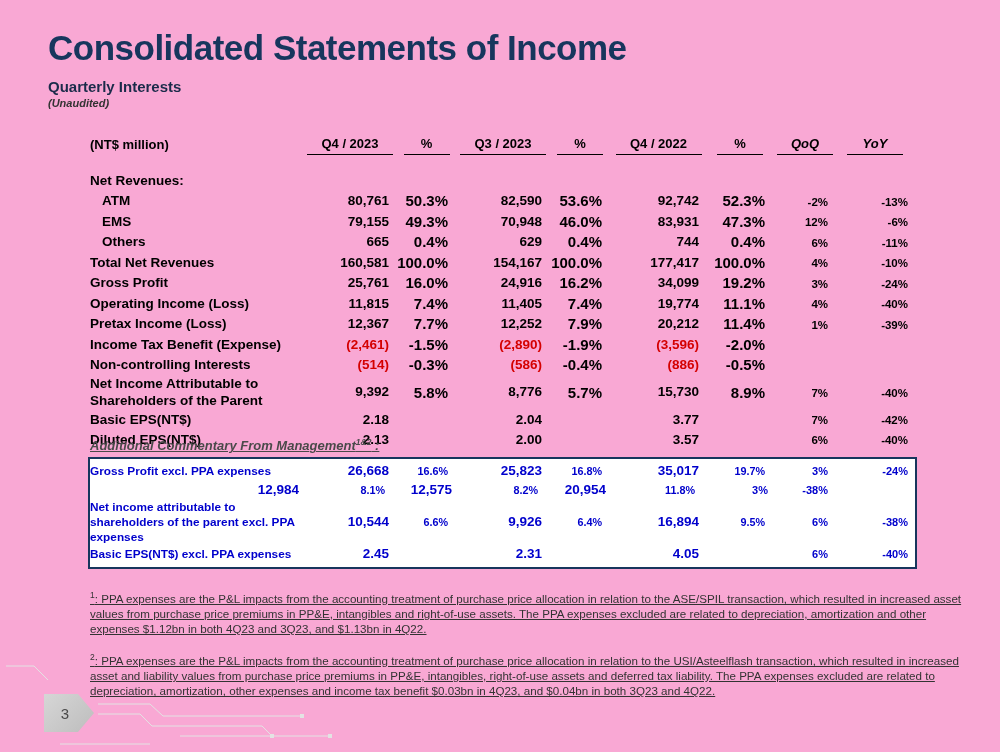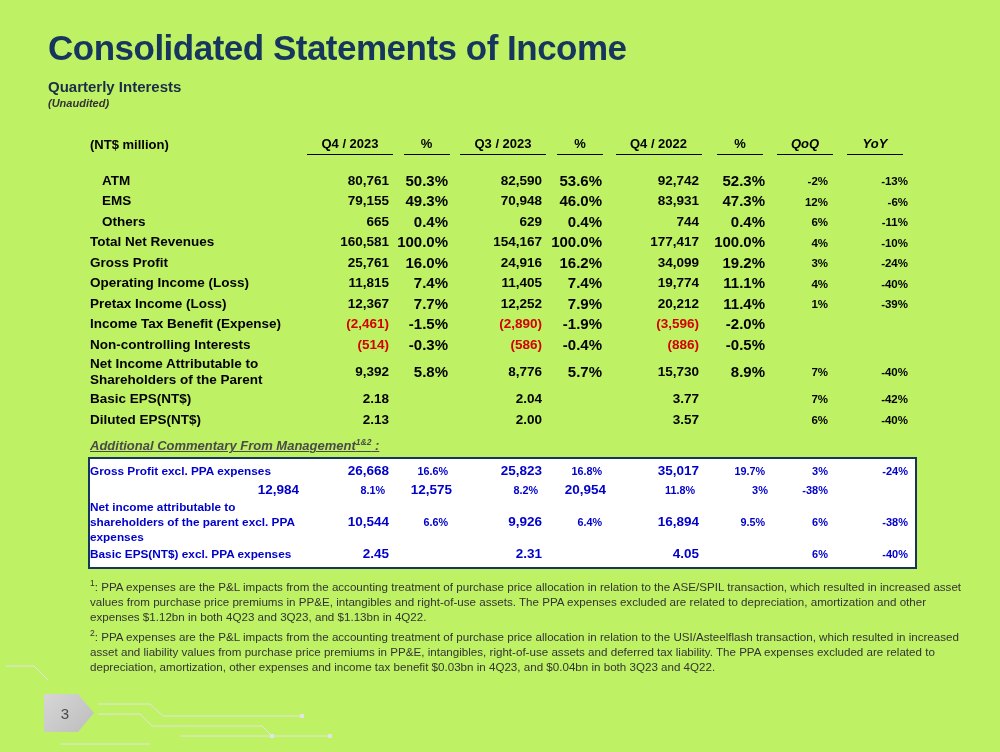--- a/index.html
+++ b/index.html
@@ -1,17 +1,17 @@
 <!DOCTYPE html>
 <html><head>
 <meta charset="utf-8">
 <style>
   html,body{margin:0;padding:0;background:#fff;}
   .slide{
-    position:relative;width:1000px;height:752px;background:#bef264;overflow:hidden;
+    position:relative;width:1000px;height:752px;background:#f9a8d4;overflow:hidden;
     font-family:"Liberation Sans","DejaVu Sans",sans-serif;color:#000;
   }
   
   .title{
     position:absolute;left:48px;top:28px;margin:0;
     font-size:35px;font-weight:700;letter-spacing:-0.5px;color:#17365D;
   }
   .subtitle{
     position:absolute;left:48px;top:78px;
     font-size:15px;font-weight:700;color:#1b2b4a;
@@ -64,21 +64,21 @@
   .box .c-label{font-size:11.8px;line-height:1.28;}
   .box .c-val{font-size:13.5px;}
   .box .c-pct{font-size:10.8px;}
   .box .c-chg{font-size:11px;}
 
   
   .footnotes{
     position:absolute;left:90px;top:574px;width:878px;
     font-size:11.6px;line-height:1.3;color:#333;
   }
-  .footnotes p{margin:4px 0 2px 0;}
+  .footnotes p{margin:16px 0 2px 0;text-decoration:underline;}
   .footnotes sup{font-size:8.5px;}
 
   
   .page-badge{
     position:absolute;left:44px;top:694px;width:50px;height:38px;
     background:linear-gradient(135deg,#d6d6d6,#bdbdbd);
     clip-path:polygon(0 0,68% 0,100% 50%,68% 100%,0 100%);
     display:flex;align-items:center;justify-content:center;
   }
   .page-badge span{font-size:15px;font-weight:400;color:#4a4a4a;padding-right:8px;}
@@ -99,20 +99,31 @@
       <div class="hcell"><span class="hspan w-q">Q4 / 2023</span></div>
       <div class="hcell"><span class="hspan w-p">%</span></div>
       <div class="hcell"><span class="hspan w-q">Q3 / 2023</span></div>
       <div class="hcell"><span class="hspan w-p">%</span></div>
       <div class="hcell"><span class="hspan w-q">Q4 / 2022</span></div>
       <div class="hcell"><span class="hspan w-p">%</span></div>
       <div class="hcell"><span class="hspan w-c">QoQ</span></div>
       <div class="hcell"><span class="hspan w-c">YoY</span></div>
     </div>
     <div id="main-rows">
+        <div class="grid trow section">
+          <div class="cell c-label">Net Revenues:</div>
+          <div class="cell c-val"></div>
+          <div class="cell c-pct"></div>
+          <div class="cell c-val"></div>
+          <div class="cell c-pct"></div>
+          <div class="cell c-val"></div>
+          <div class="cell c-pct"></div>
+          <div class="cell c-chg"></div>
+          <div class="cell c-chg"></div>
+        </div>
         <div class="grid trow indent">
           <div class="cell c-label">ATM</div>
           <div class="cell c-val">80,761</div>
           <div class="cell c-pct">50.3%</div>
           <div class="cell c-val">82,590</div>
           <div class="cell c-pct">53.6%</div>
           <div class="cell c-val">92,742</div>
           <div class="cell c-pct">52.3%</div>
           <div class="cell c-chg">-2%</div>
           <div class="cell c-chg">-13%</div>

